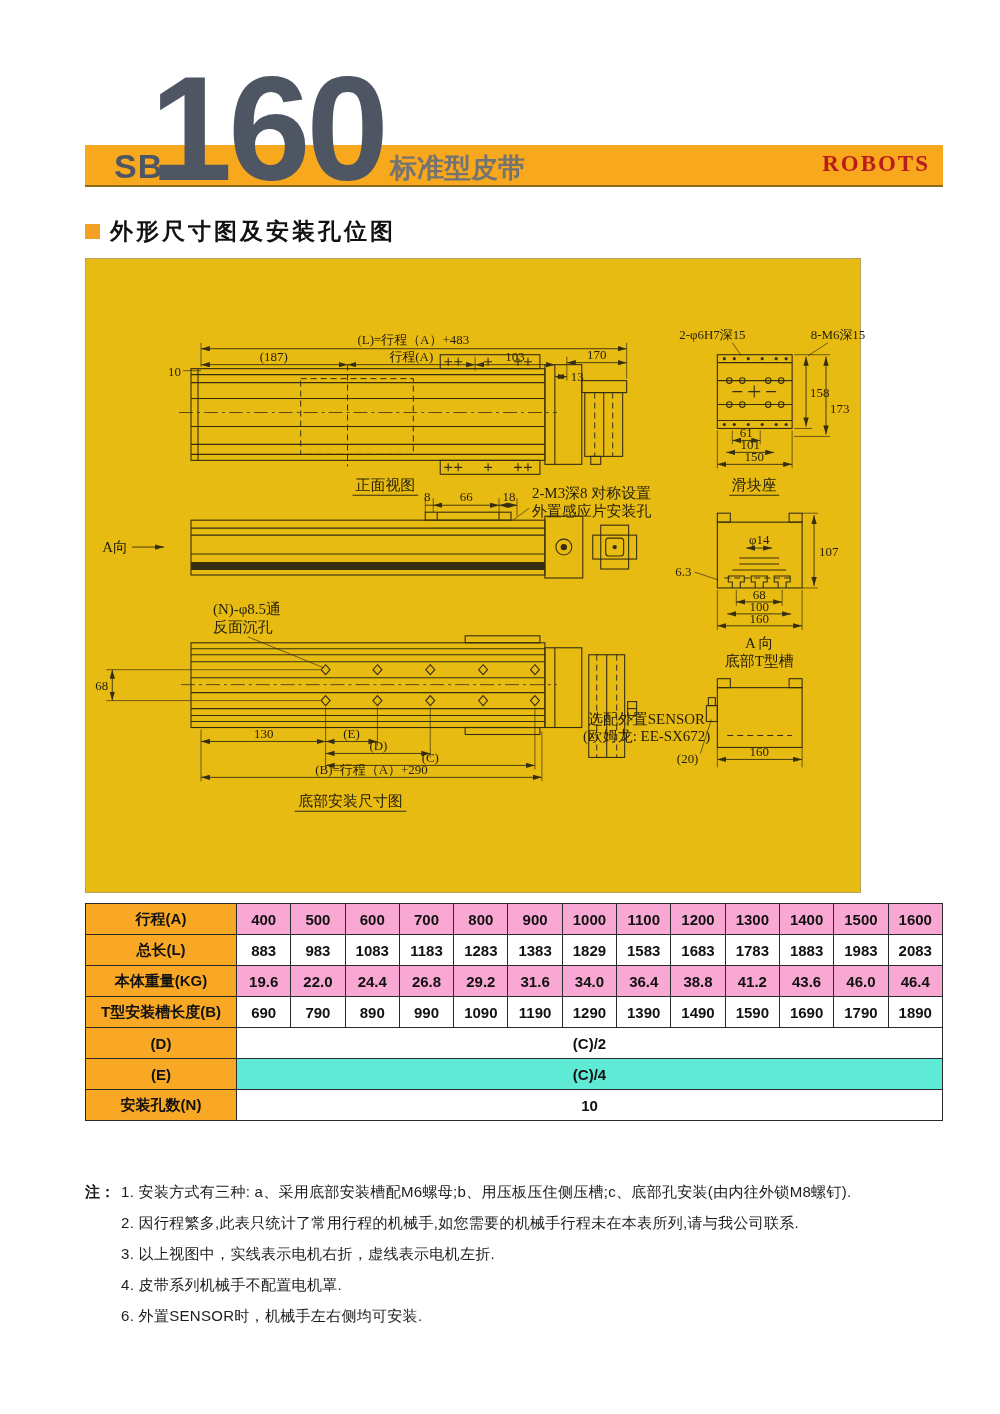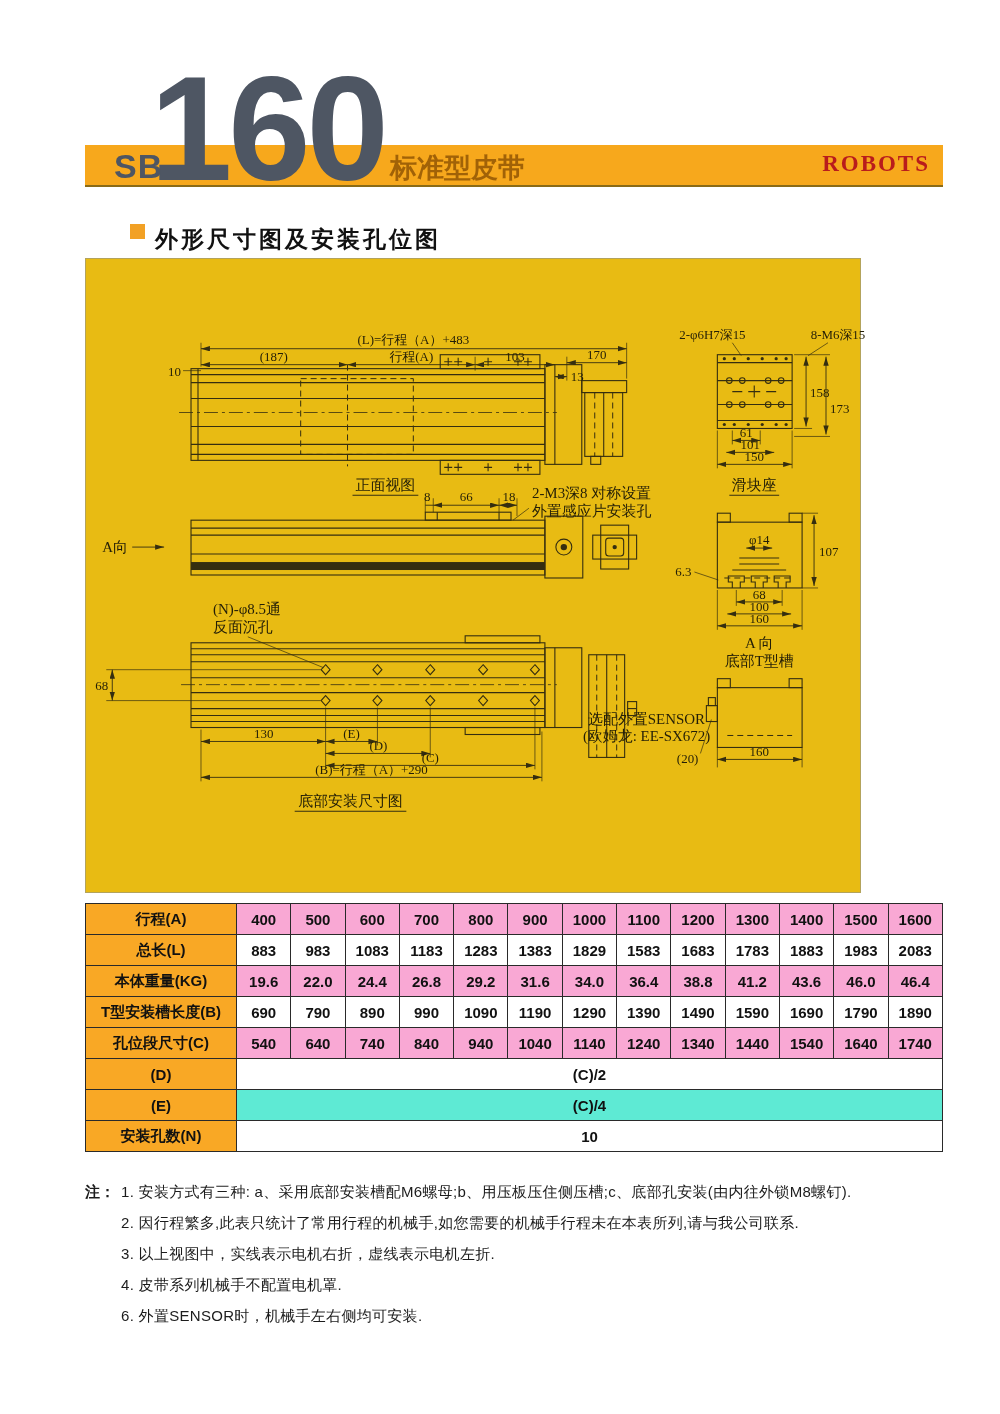--- a/index.html
+++ b/index.html
@@ -6,26 +6,26 @@
   .page{position:relative;width:1000px;height:1414px;background:#ffffff;
         font-family:"Liberation Sans",sans-serif;overflow:hidden;}
 
   
   .titlebar{position:absolute;left:85px;width:858px;top:145px;height:40px;
             background:#F7A81C;border-bottom:2px solid #8a6b17;}
   .model-prefix{position:absolute;left:114px;top:147px;font-size:34px;font-weight:bold;
             color:#4e5663;letter-spacing:1px;}
   .model-number{position:absolute;left:150px;top:55px;font-size:148px;line-height:1;
             font-weight:bold;color:#4e5663;letter-spacing:-4px;}
-  .subtitle{position:absolute;left:390px;top:150px;font-size:27px;font-weight:bold;color:#a16207;}
+  .subtitle{position:absolute;left:390px;top:150px;font-size:27px;font-weight:bold;color:#737373;}
   .brand{position:absolute;right:70px;top:151px;font-family:"Liberation Serif",serif;
             font-size:23px;font-weight:bold;color:#b91c1c;letter-spacing:2px;}
 
   
-  .section-title{position:absolute;left:85px;top:224px;display:flex;margin-left:45px;}
+  .section-title{position:absolute;left:85px;top:216px;display:flex;align-items:center;}
   .bullet{width:15px;height:15px;background:#F2A125;margin-right:10px;}
   .section-text{font-size:23px;font-weight:bold;color:#111;letter-spacing:3px;}
 
   
   .panel{position:absolute;left:85px;top:258px;width:776px;height:635px;
          background:#E8BB13;border:1px solid #b3a35c;box-sizing:border-box;}
   svg .ln{stroke:#352e10;stroke-width:1.1;fill:none;}
   svg .fillink{fill:#352e10;stroke:none;}
   svg .dash{stroke:#352e10;stroke-width:1;fill:none;stroke-dasharray:6 4;}
   svg .cl{stroke:#352e10;stroke-width:0.8;fill:none;stroke-dasharray:14 4 3 4;}
@@ -381,36 +381,20 @@
           <td class="w">1190</td>
           <td class="w">1290</td>
           <td class="w">1390</td>
           <td class="w">1490</td>
           <td class="w">1590</td>
           <td class="w">1690</td>
           <td class="w">1790</td>
           <td class="w">1890</td>
         </tr>
         <tr>
-          <td class="lbl">孔位段尺寸(C)</td>
-          <td class="o">540</td>
-          <td class="o">640</td>
-          <td class="o">740</td>
-          <td class="o">840</td>
-          <td class="o">940</td>
-          <td class="o">1040</td>
-          <td class="o">1140</td>
-          <td class="o">1240</td>
-          <td class="o">1340</td>
-          <td class="o">1440</td>
-          <td class="o">1540</td>
-          <td class="o">1640</td>
-          <td class="o">1740</td>
-        </tr>
-        <tr>
           <td class="lbl">(D)</td>
           <td class="w" colspan="13">(C)/2</td>
         </tr>
         <tr>
           <td class="lbl">(E)</td>
           <td class="g" colspan="13">(C)/4</td>
         </tr>
         <tr>
           <td class="lbl">安装孔数(N)</td>
           <td class="w" colspan="13">10</td>

